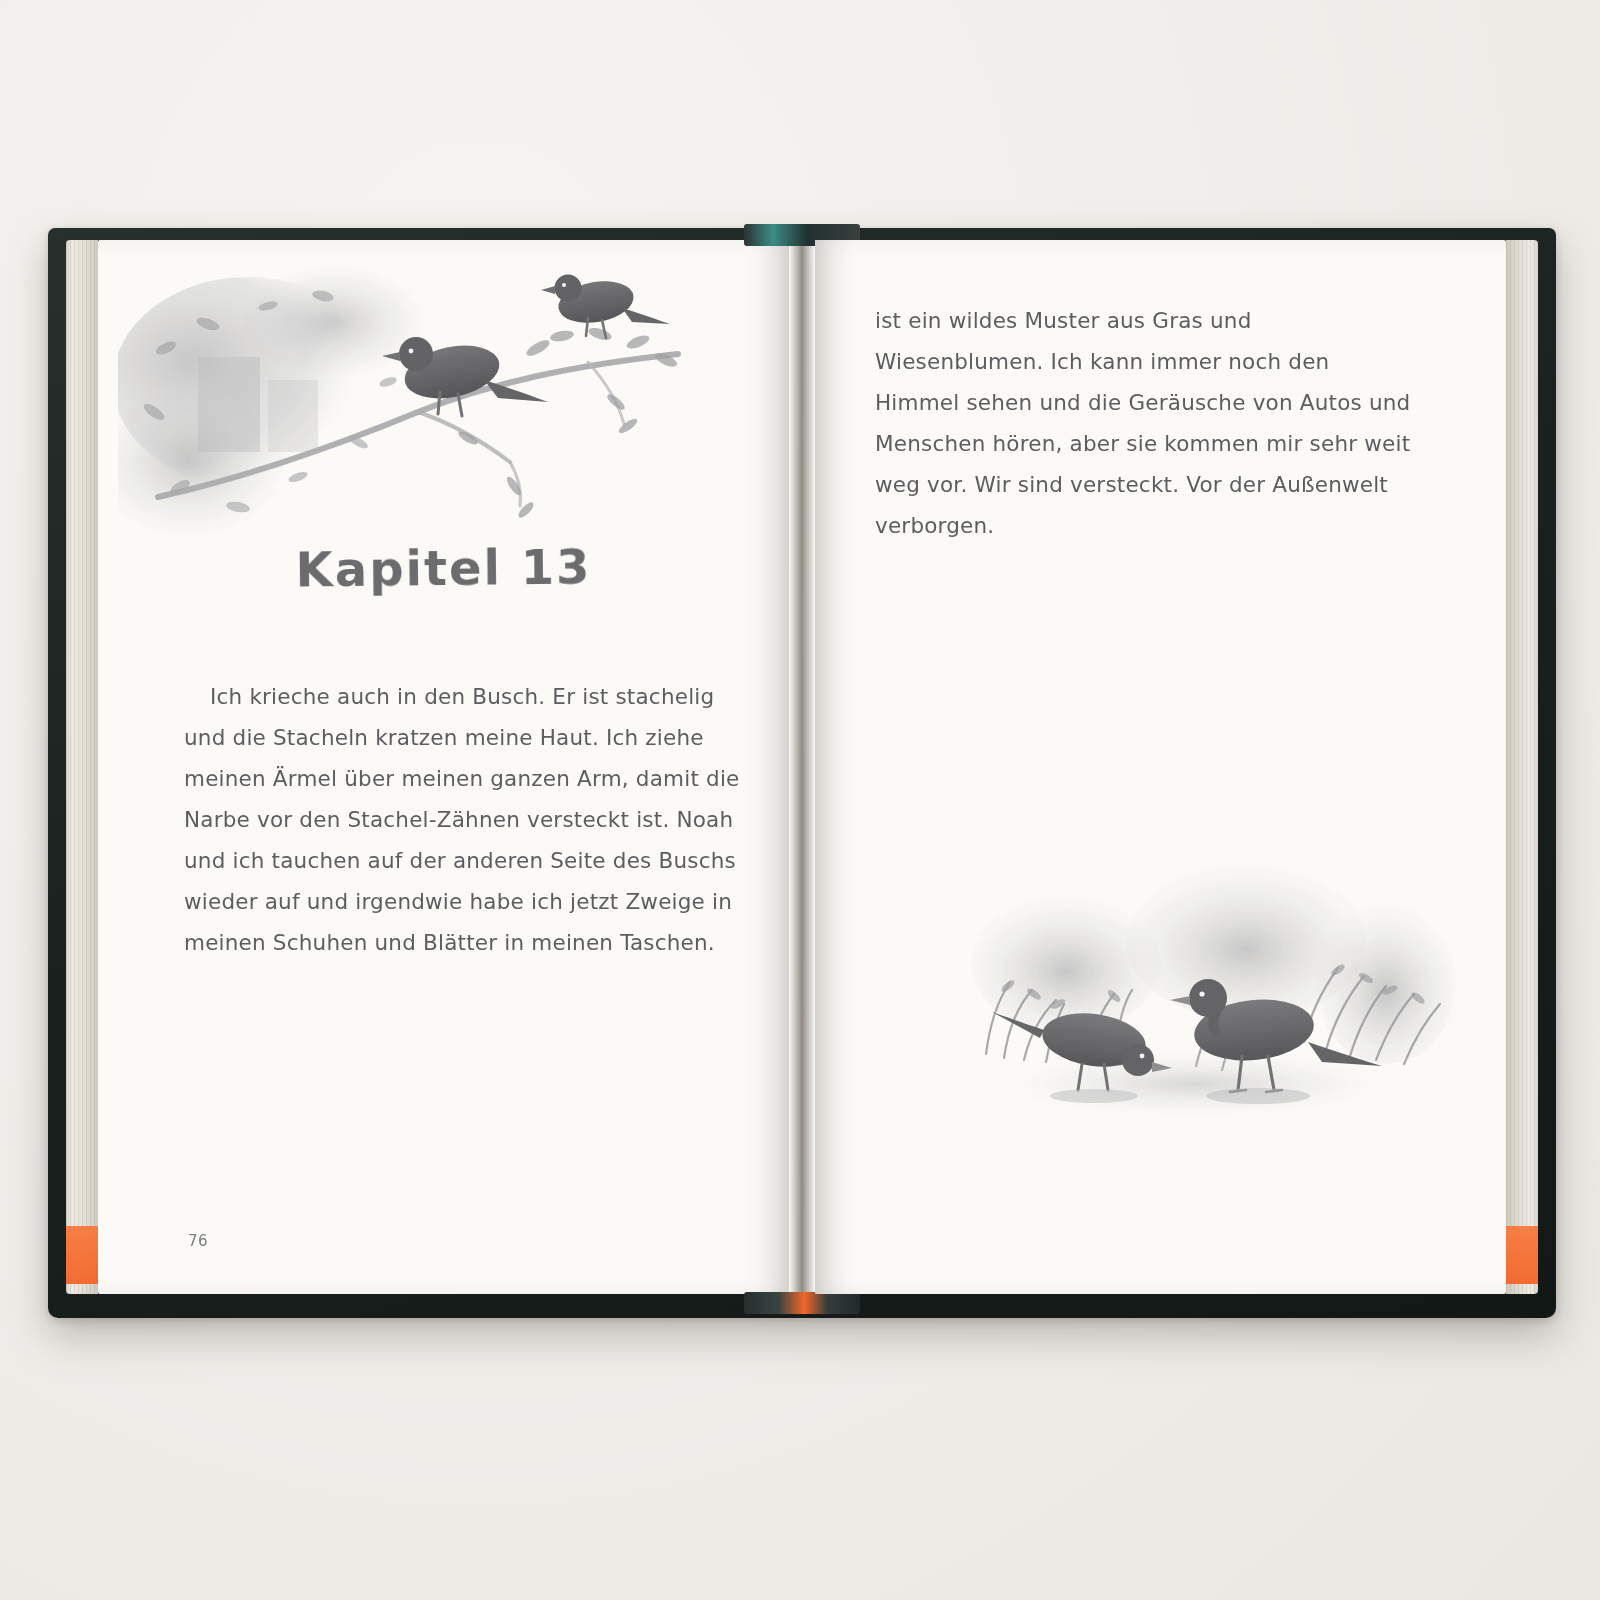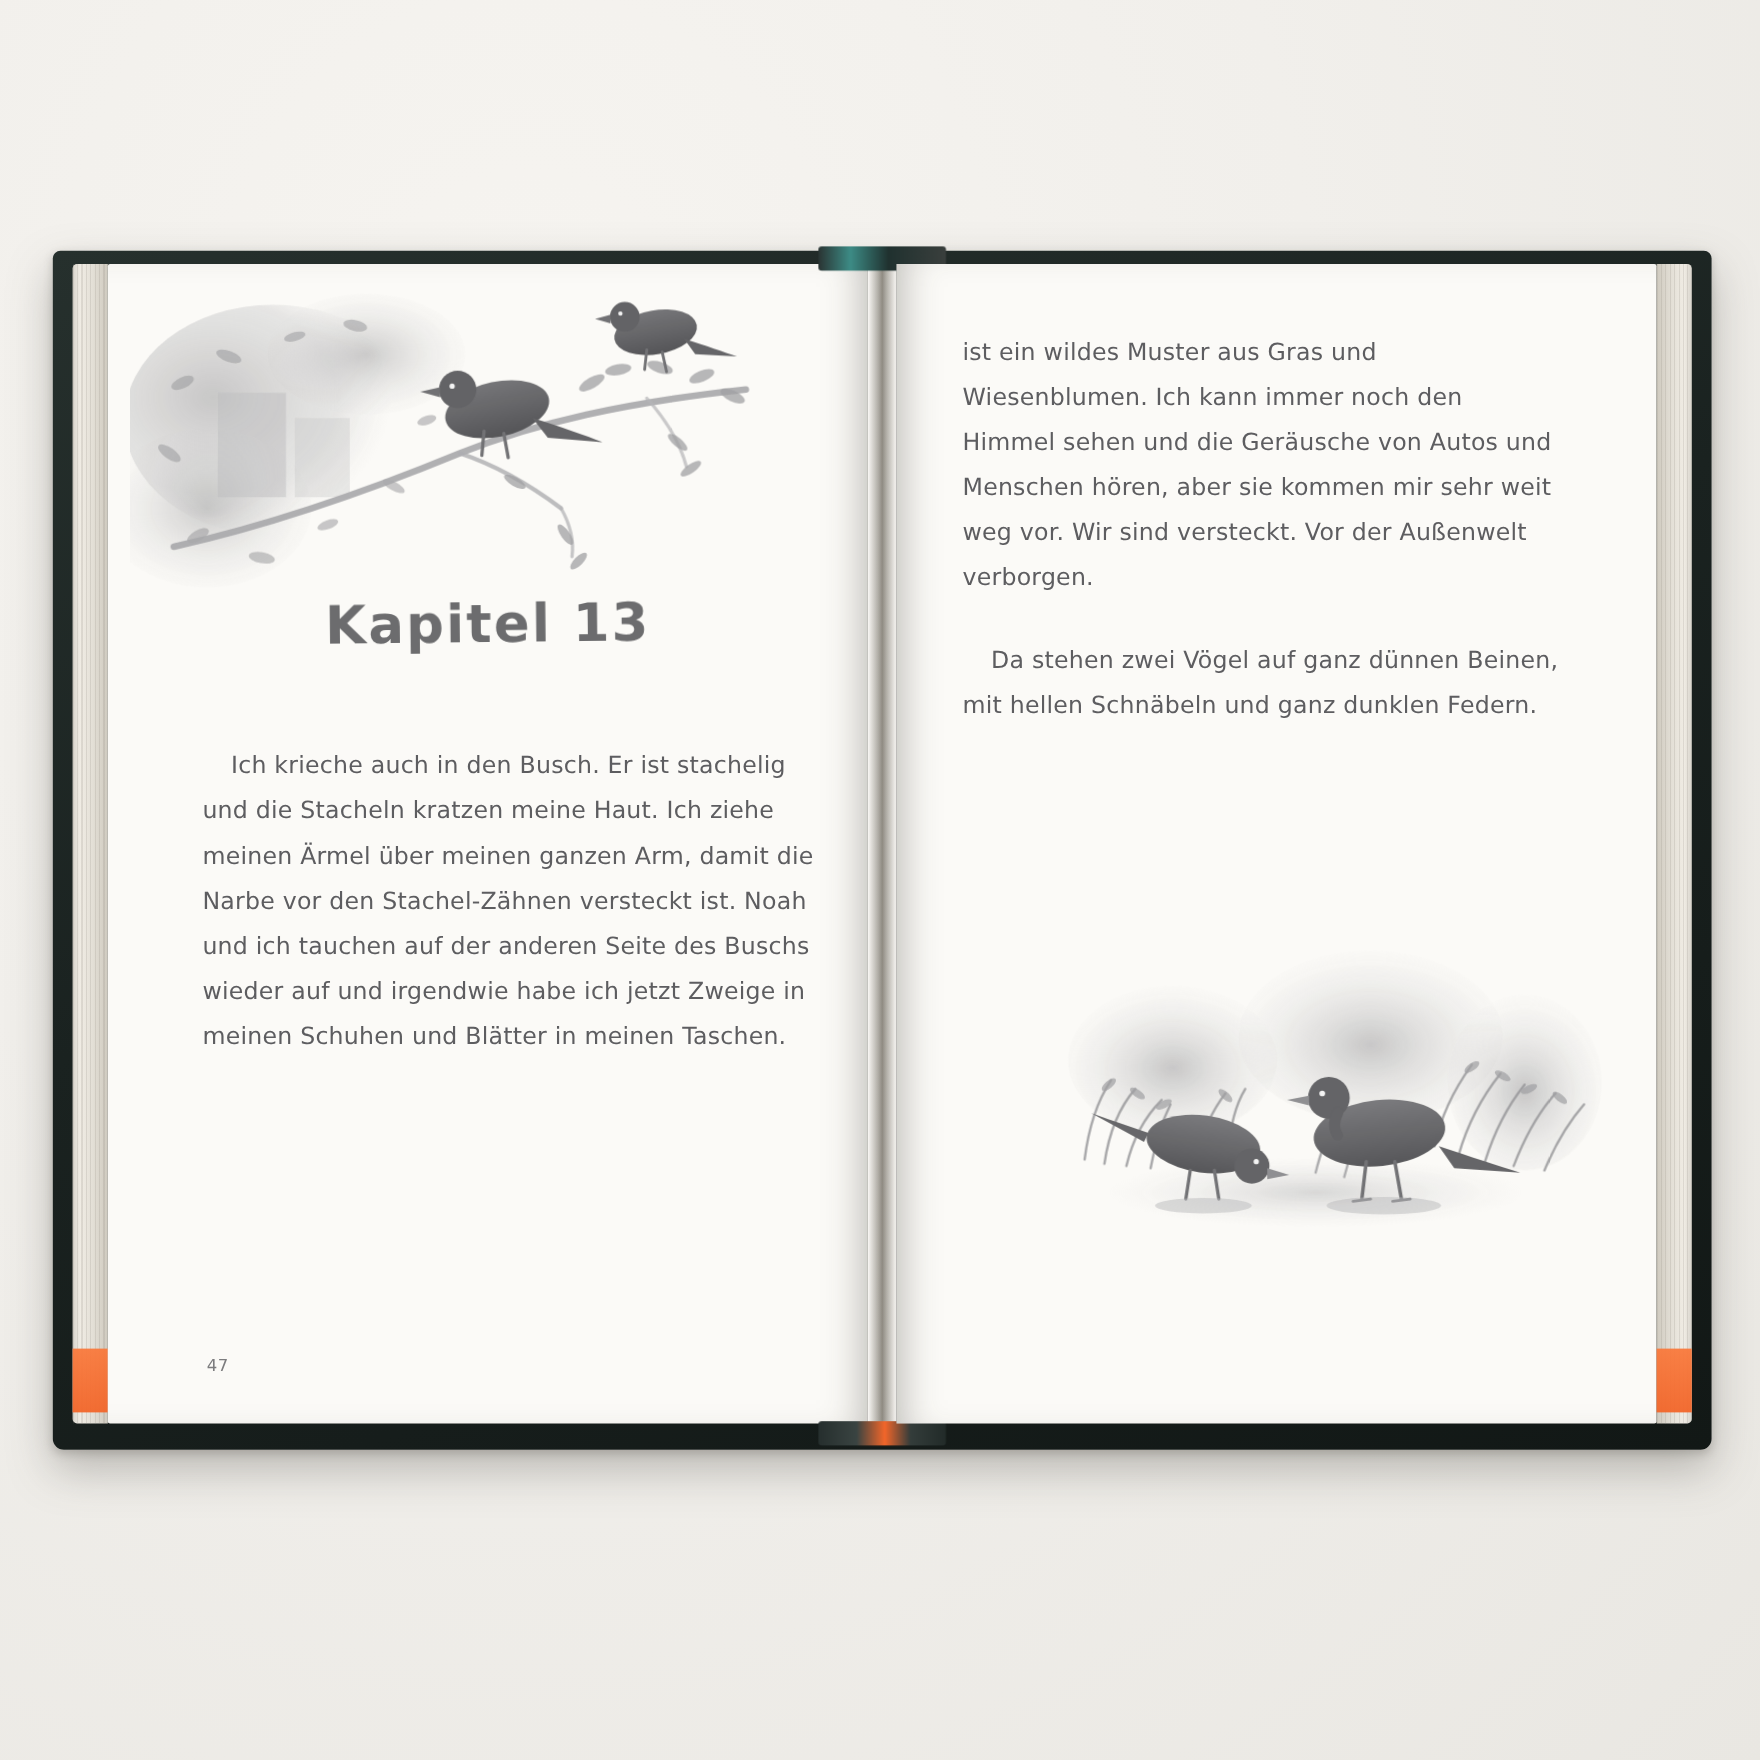--- a/index.html
+++ b/index.html
@@ -246,33 +246,32 @@
           <path d="M50 64 L48 82 M64 66 L68 84" stroke="#6b6b6e" stroke-width="2.6" fill="none" stroke-linecap="round"></path>
         </g>
       </svg>
 
       <div class="chapter-title">Kapitel 13</div>
 
       <div class="text-col">
         <p class="para">Ich krieche auch in den Busch. Er ist stachelig und die Stacheln kratzen meine Haut. Ich ziehe meinen Ärmel über meinen ganzen Arm, damit die Narbe vor den Stachel-Zähnen versteckt ist. Noah und ich tauchen auf der anderen Seite des Buschs wieder auf und irgendwie habe ich jetzt Zweige in meinen Schuhen und Blätter in meinen Taschen.</p>
       </div>
 
-      <div class="folio">47</div>
+      <div class="folio">76</div>
     </div>
 
     <div class="gutter">
       <div class="headband top"></div>
       <div class="headband bottom"></div>
     </div>
 
     <div class="page right">
 
       <div class="text-col">
         <p class="para no-indent">ist ein wildes Muster aus Gras und Wiesenblumen. Ich kann immer noch den Himmel sehen und die Geräusche von Autos und Menschen hören, aber sie kommen mir sehr weit weg vor. Wir sind versteckt. Vor der Außenwelt verborgen.</p>
-        <p class="para">Da stehen zwei Vögel auf ganz dünnen Beinen, mit hellen Schnäbeln und ganz dunklen Federn.</p>
       </div>
 
       <svg class="illus" id="illus-birds" viewBox="0 0 520 300">
         <defs>
           <radialGradient id="bush1" cx="50%" cy="55%" r="58%">
             <stop offset="0%" stop-color="#8f8f92" stop-opacity=".5"></stop>
             <stop offset="100%" stop-color="#d5d5d6" stop-opacity="0"></stop>
           </radialGradient>
           <linearGradient id="birdg2" x1="0" y1="0" x2="0" y2="1">
             <stop offset="0%" stop-color="#747477"></stop>

